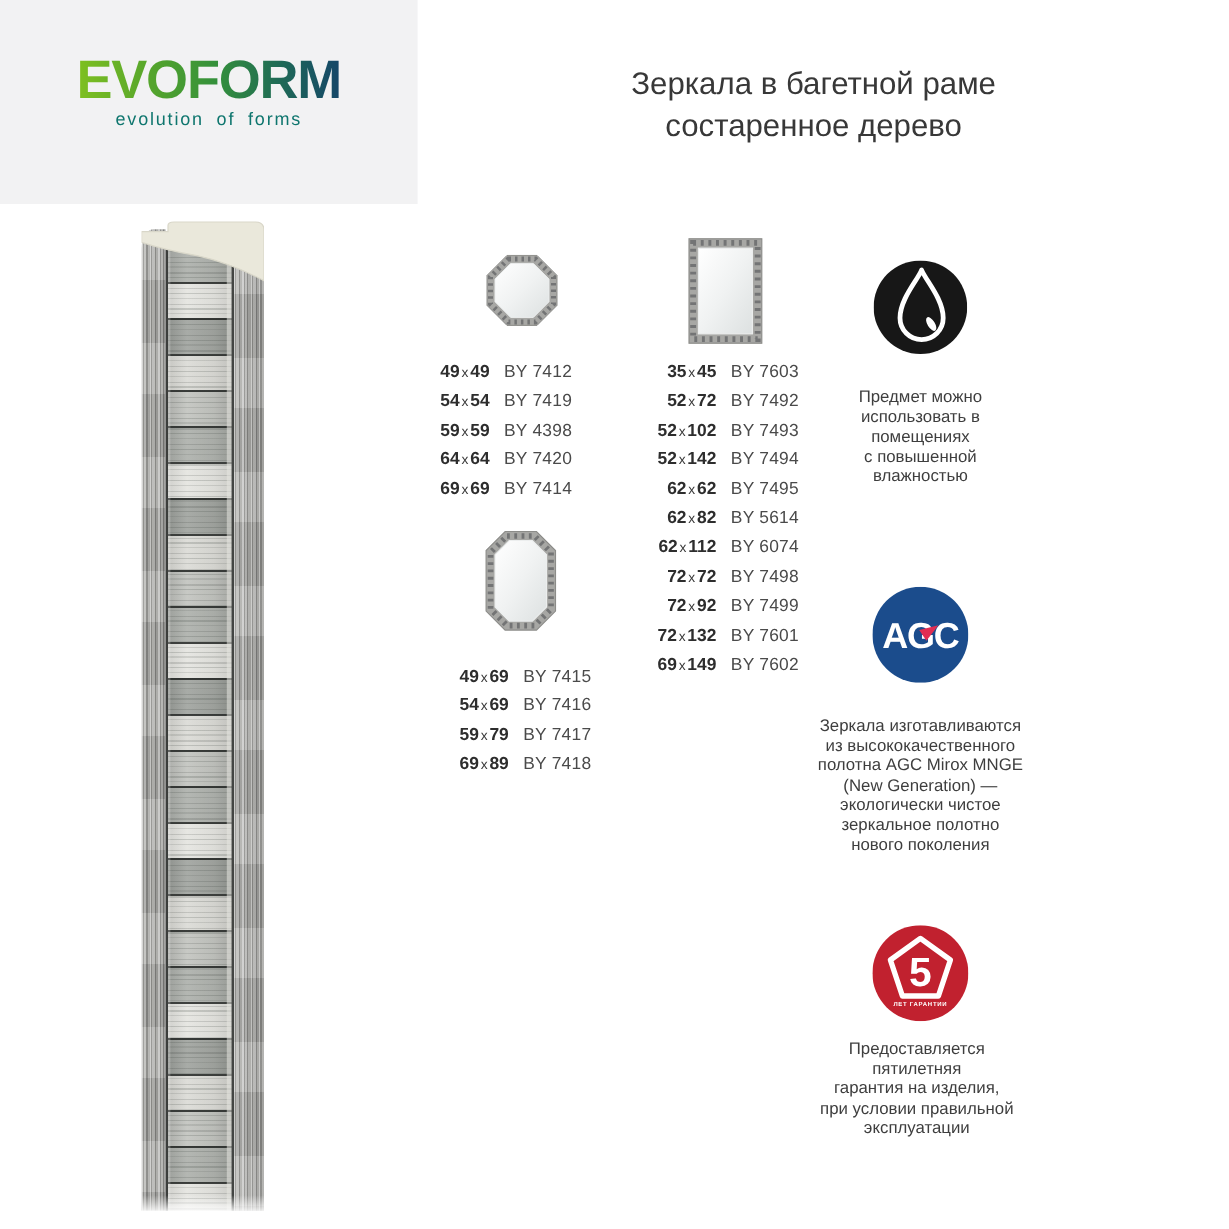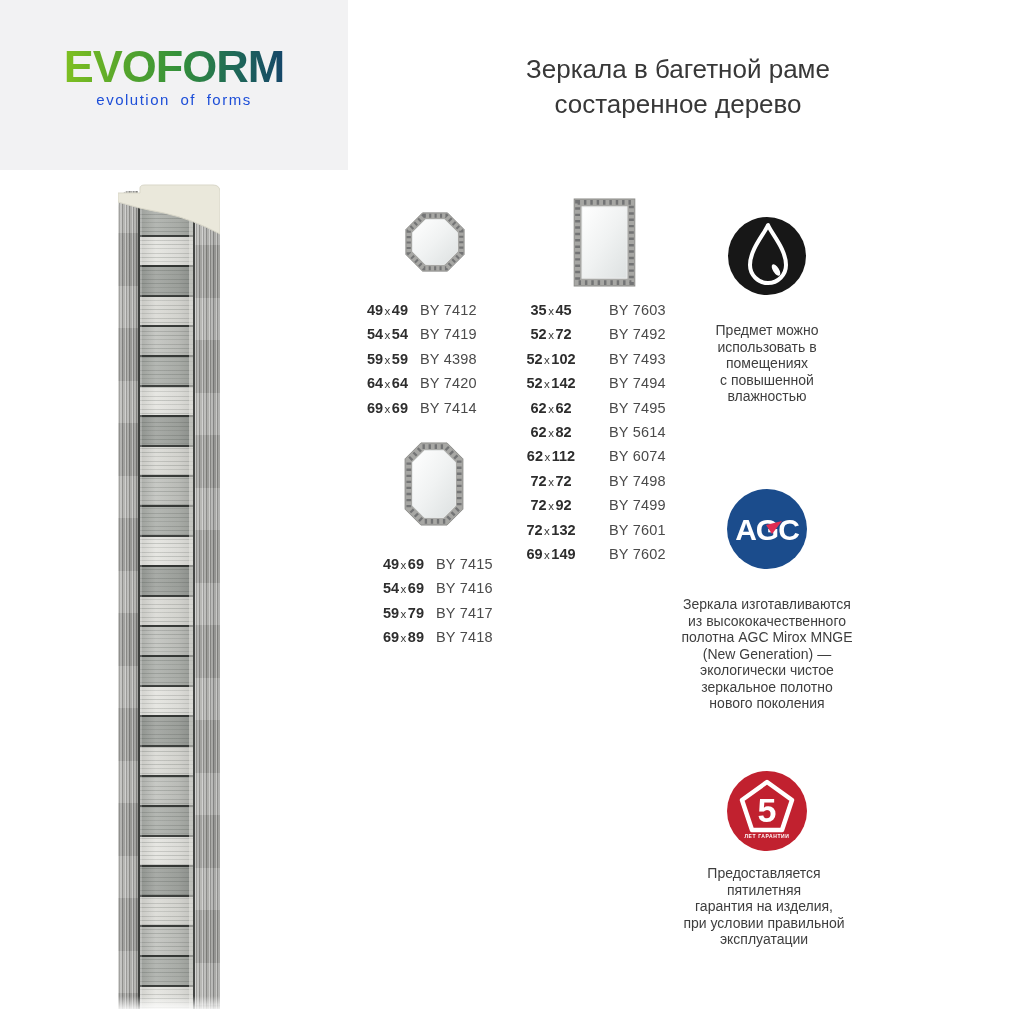--- a/index.html
+++ b/index.html
@@ -8,21 +8,21 @@
   .page { position:relative; width:1024px; height:736px; background:#fff; }
 
   
   .header-box { position:absolute; left:0; top:0; width:348px; height:170px; background:#f2f2f3; }
   .brand { position:absolute; left:0; top:44px; width:348px; text-align:center; }
   .logo-text {
     display:inline-block; font-size:45px; font-weight:700; letter-spacing:-1px; line-height:46px;
     background:linear-gradient(90deg,#7fc021 0%,#55a52c 28%,#35913a 52%,#1f6b55 76%,#154669 100%);
     -webkit-background-clip:text; background-clip:text; color:transparent;
   }
-  .tagline { margin-top:1px; font-size:15px; letter-spacing:1.5px; word-spacing:5px; color:#1d4ed8; }
+  .tagline { margin-top:1px; font-size:15px; letter-spacing:1.5px; word-spacing:5px; color:#0f766e; }
   .title-block { position:absolute; left:348px; right:16px; top:52px; text-align:center;
                  font-size:26px; line-height:35px; color:#383838; }
 
   
   .strip { position:absolute; left:118px; top:179px; width:102px; height:830px; }
   .rail { position:absolute; bottom:0;
     background-color:#a8a8a5;
     background-image:
       repeating-linear-gradient(90deg, rgba(255,255,255,.38) 0 1px, rgba(0,0,0,.14) 1px 2px,
         rgba(255,255,255,.16) 2px 4px, rgba(0,0,0,.22) 4px 5px, rgba(255,255,255,0) 5px 7px),
@@ -46,21 +46,21 @@
   .cream-profile { position:absolute; left:0; top:0; }
   .strip-fade { position:absolute; left:0; right:0; bottom:-1px; height:14px;
     background:linear-gradient(180deg, rgba(255,255,255,0), rgba(255,255,255,.9)); }
 
   
   .thumb { position:absolute; }
   .size-list { position:absolute; }
   .size-row { display:flex; align-items:baseline; height:14px; margin-bottom:10.4px;
               font-size:14.5px; white-space:nowrap; }
   .size-cell { text-align:right; font-weight:700; color:#2d2d2d; }
-  .g1 .size-cell { width:84px; } .g2 .size-cell { width:92px;text-align:center; }
+  .g1 .size-cell { width:84px; } .g2 .size-cell { width:92px; }
   .sep { font-weight:400; font-size:11.5px; color:#3a3a3a; padding:0 1.5px; }
   .article-cell { margin-left:12px; font-weight:400; color:#4a4a4a; letter-spacing:.2px; }
   .list-a { left:324px; top:302px; }
   .list-b { left:340px; top:556px; }
   .list-c { left:505px; top:302px; }
 
   
   .feature-icon { position:absolute; }
   .feature-text { position:absolute; text-align:center; font-size:14px; line-height:16.5px; color:#3e3e3e; }
   .ft1 { left:677px; top:322px; width:180px; }

